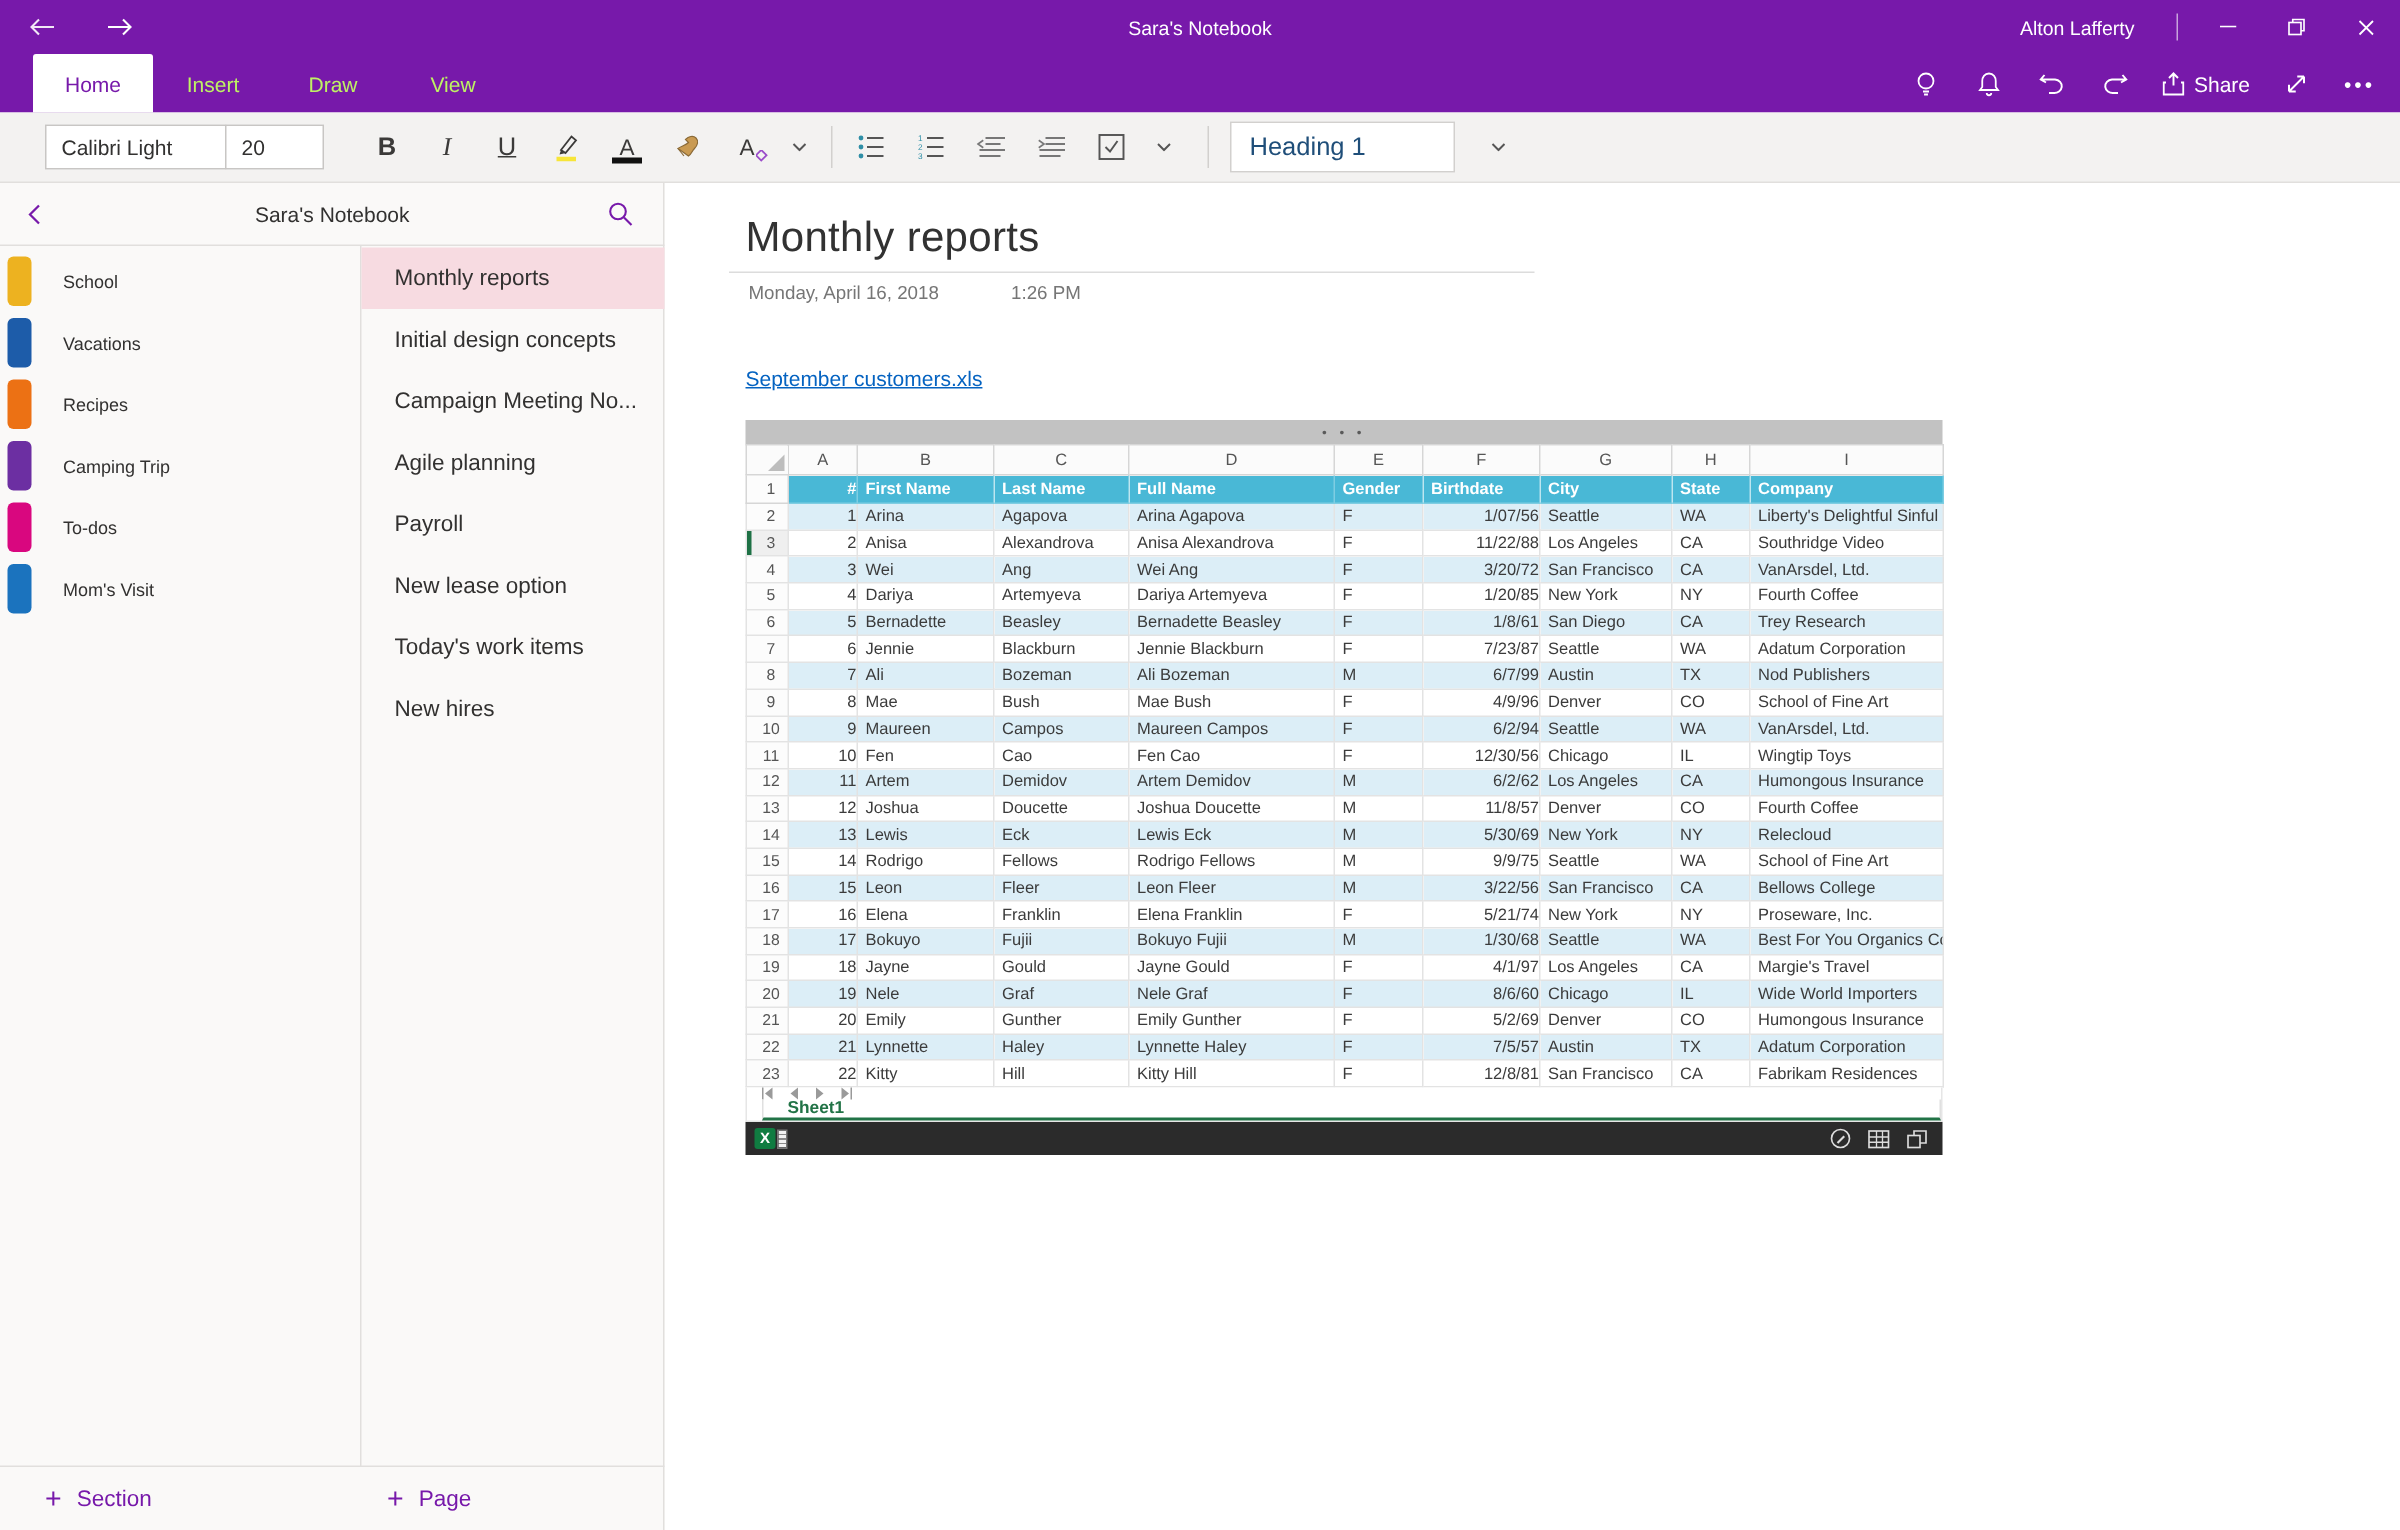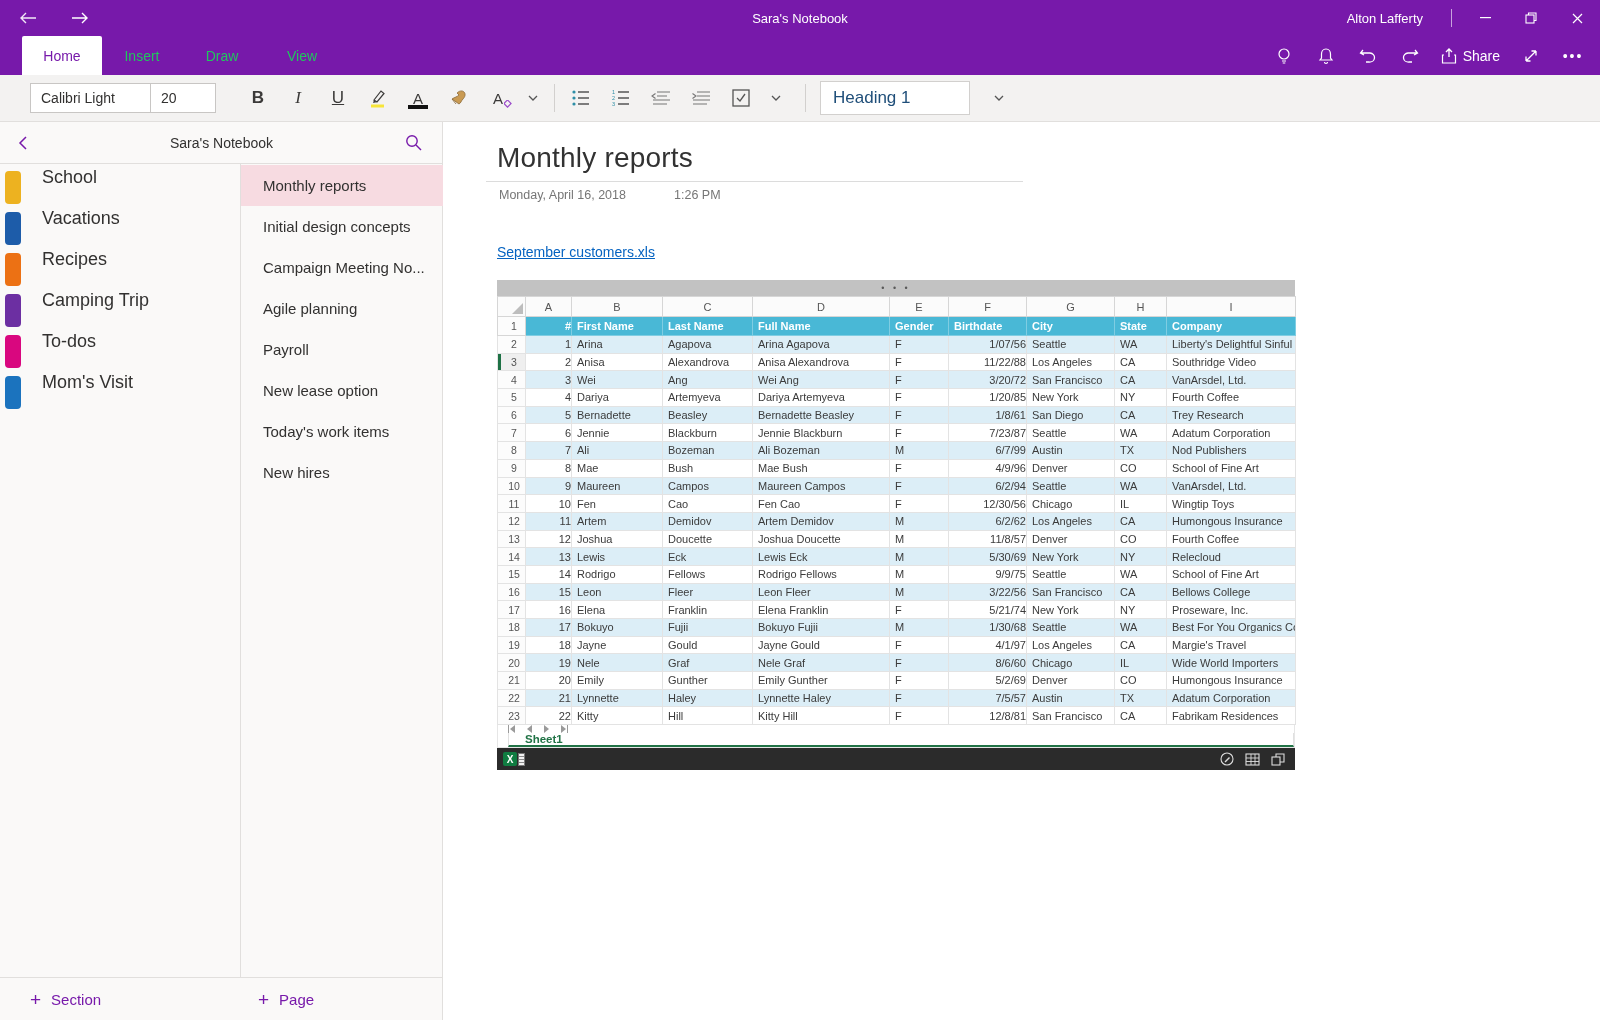--- a/index.html
+++ b/index.html
@@ -13,21 +13,21 @@
   .nav-fwd{left:58px;}
   .tb-title{position:absolute;left:0;right:0;text-align:center;font-size:13px;color:#fff;}
   .tb-right{position:absolute;right:0;top:0;height:36px;display:flex;align-items:center;}
   .tb-user{font-size:13px;margin-right:28px;}
   .tb-sep{width:1px;height:18px;background:rgba(255,255,255,.6);margin-right:10px;}
   .winbtn{width:46px;height:36px;display:flex;align-items:center;justify-content:center;}
   .winbtn svg{display:block;}
 
   
   .tabrow{position:absolute;left:0;top:36px;width:1600px;height:39px;background:#7719AA;display:flex;align-items:stretch;padding-left:22px;box-sizing:border-box;}
-  .rtab{min-width:72px;padding:0 4px;display:flex;align-items:center;justify-content:center;font-size:14px;color:#22c55e;}
+  .rtab{min-width:72px;padding:0 4px;display:flex;align-items:center;justify-content:center;font-size:14px;color:#bef264;}
   .rtab.active{background:#fff;color:#7719AA;border-radius:2px 2px 0 0;}
   .ribbon-right{position:absolute;right:10px;top:36px;height:39px;display:flex;align-items:center;gap:8px;}
   .ric{width:34px;height:30px;display:flex;align-items:center;justify-content:center;color:#fff;}
   .ric svg{display:block;}
   .share-btn{display:flex;align-items:center;gap:6px;color:#fff;font-size:14px;padding:0 6px;height:30px;}
   .dots{color:#fff;font-size:14px;letter-spacing:2px;}
 
   
   .toolbar{position:absolute;left:0;top:75px;width:1600px;height:47px;background:#f3f2f1;border-bottom:1px solid #e1dfdd;display:flex;align-items:center;box-sizing:border-box;}
   .fontbox{height:30px;background:#fff;border:1px solid #c8c6c4;display:flex;align-items:center;padding:0 10px;font-size:14px;color:#323130;box-sizing:border-box;}
@@ -45,21 +45,21 @@
 
   
   .sidebar{position:absolute;left:0;top:122px;width:443px;height:898px;background:#faf9f8;border-right:1px solid #e1dfdd;box-sizing:border-box;}
   .sb-head{position:absolute;left:0;top:0;width:443px;height:41px;border-bottom:1px solid #e1dfdd;display:flex;align-items:center;}
   .sb-back{width:44px;height:41px;display:flex;align-items:center;justify-content:center;}
   .sb-title{position:absolute;left:0;right:0;text-align:center;font-size:14px;color:#323130;}
   .sb-search{position:absolute;right:12px;top:0;width:36px;height:41px;display:flex;align-items:center;justify-content:center;}
   .sb-cols{position:absolute;left:0;top:42px;bottom:42px;width:443px;}
   .sb-divider{position:absolute;left:240px;top:0;bottom:0;width:1px;background:#e1dfdd;}
   .section-list{position:absolute;left:0;top:3px;width:240px;}
-  .section-item{position:relative;height:41px;margin-left:25px;display:flex;padding-left:17px;font-size:18px;color:#323130;box-sizing:border-box;}
+  .section-item{position:relative;height:41px;margin-left:25px;display:flex;align-items:center;padding-left:17px;font-size:12px;color:#323130;box-sizing:border-box;}
   .section-item.selected{background:#f7dbe1;}
   .sec-tab{position:absolute;left:-20px;top:4px;width:16px;height:33px;border-radius:4px;}
   .page-list{position:absolute;left:241px;top:1px;width:202px;}
   .page-item{height:41px;display:flex;align-items:center;padding-left:22px;font-size:15px;color:#323130;box-sizing:border-box;}
   .page-item.selected{background:#f7dbe1;}
   .sb-bottom{position:absolute;left:0;bottom:0;width:443px;height:42px;border-top:1px solid #e1dfdd;}
   .addbtn{position:absolute;top:0;height:42px;display:flex;align-items:center;gap:10px;color:#7719AA;font-size:15px;}
   .add-section{left:30px;}
   .add-page{left:258px;}
   .plus{font-size:19px;font-weight:400;line-height:1;}

